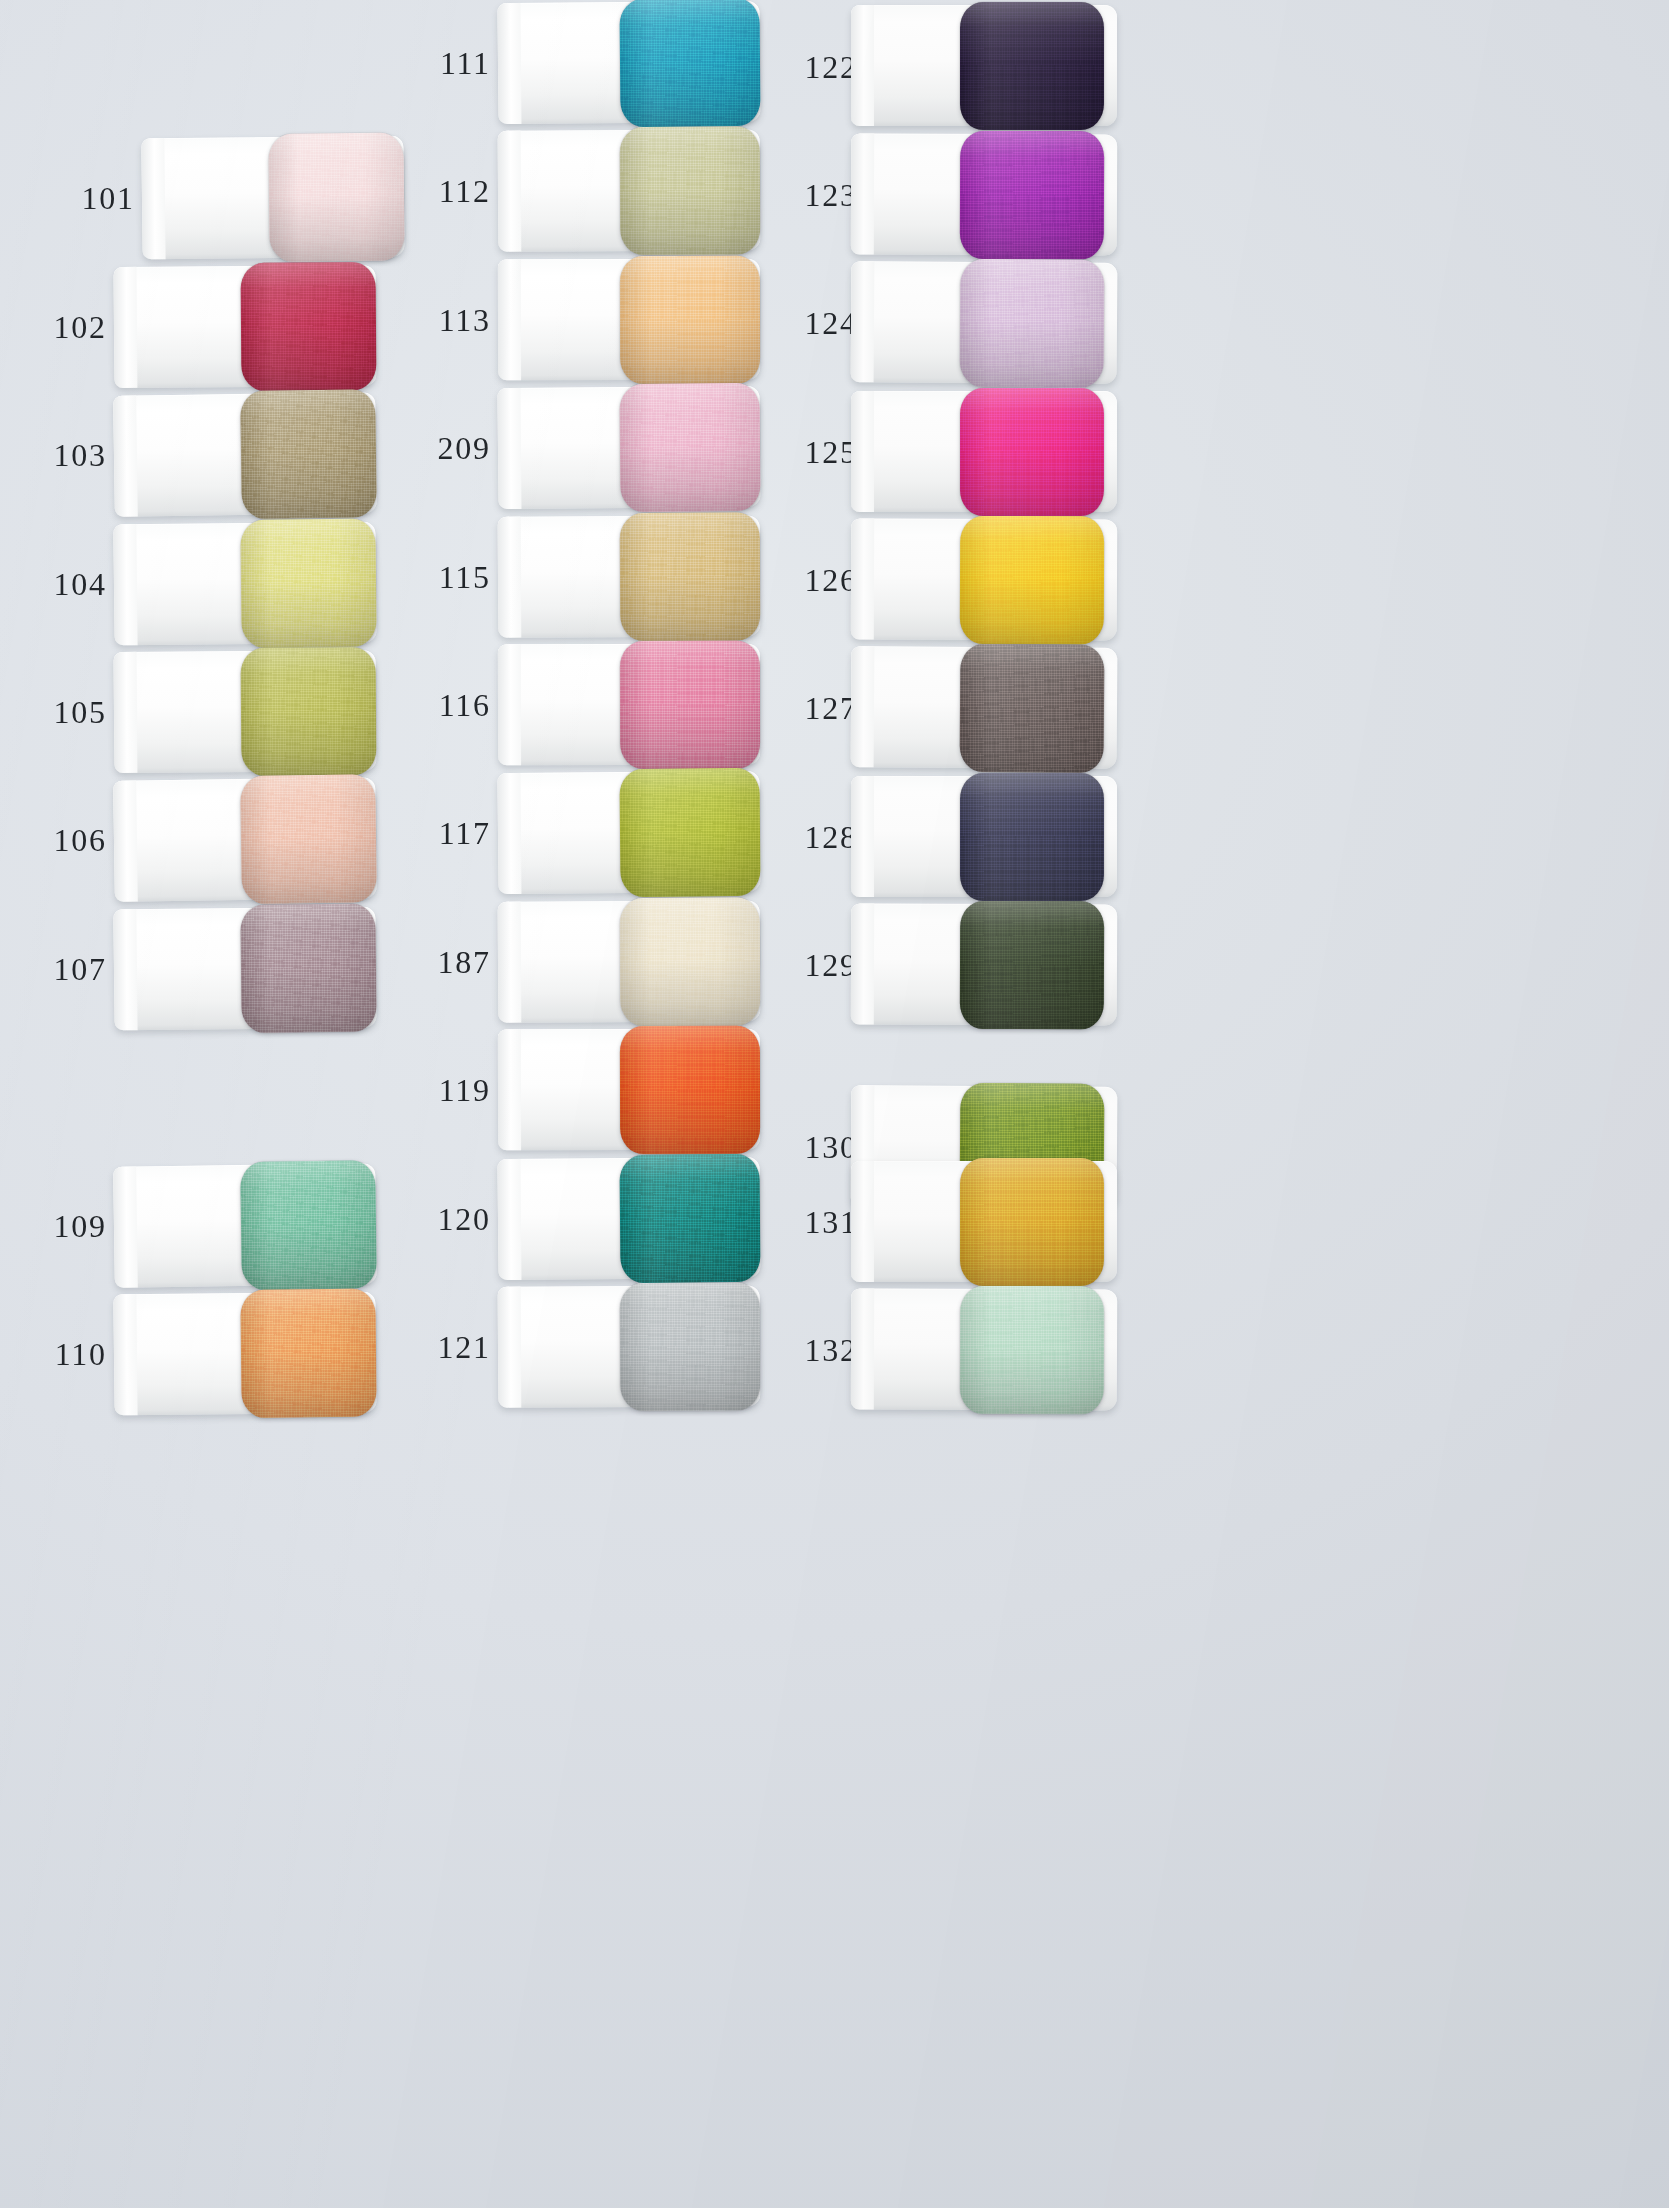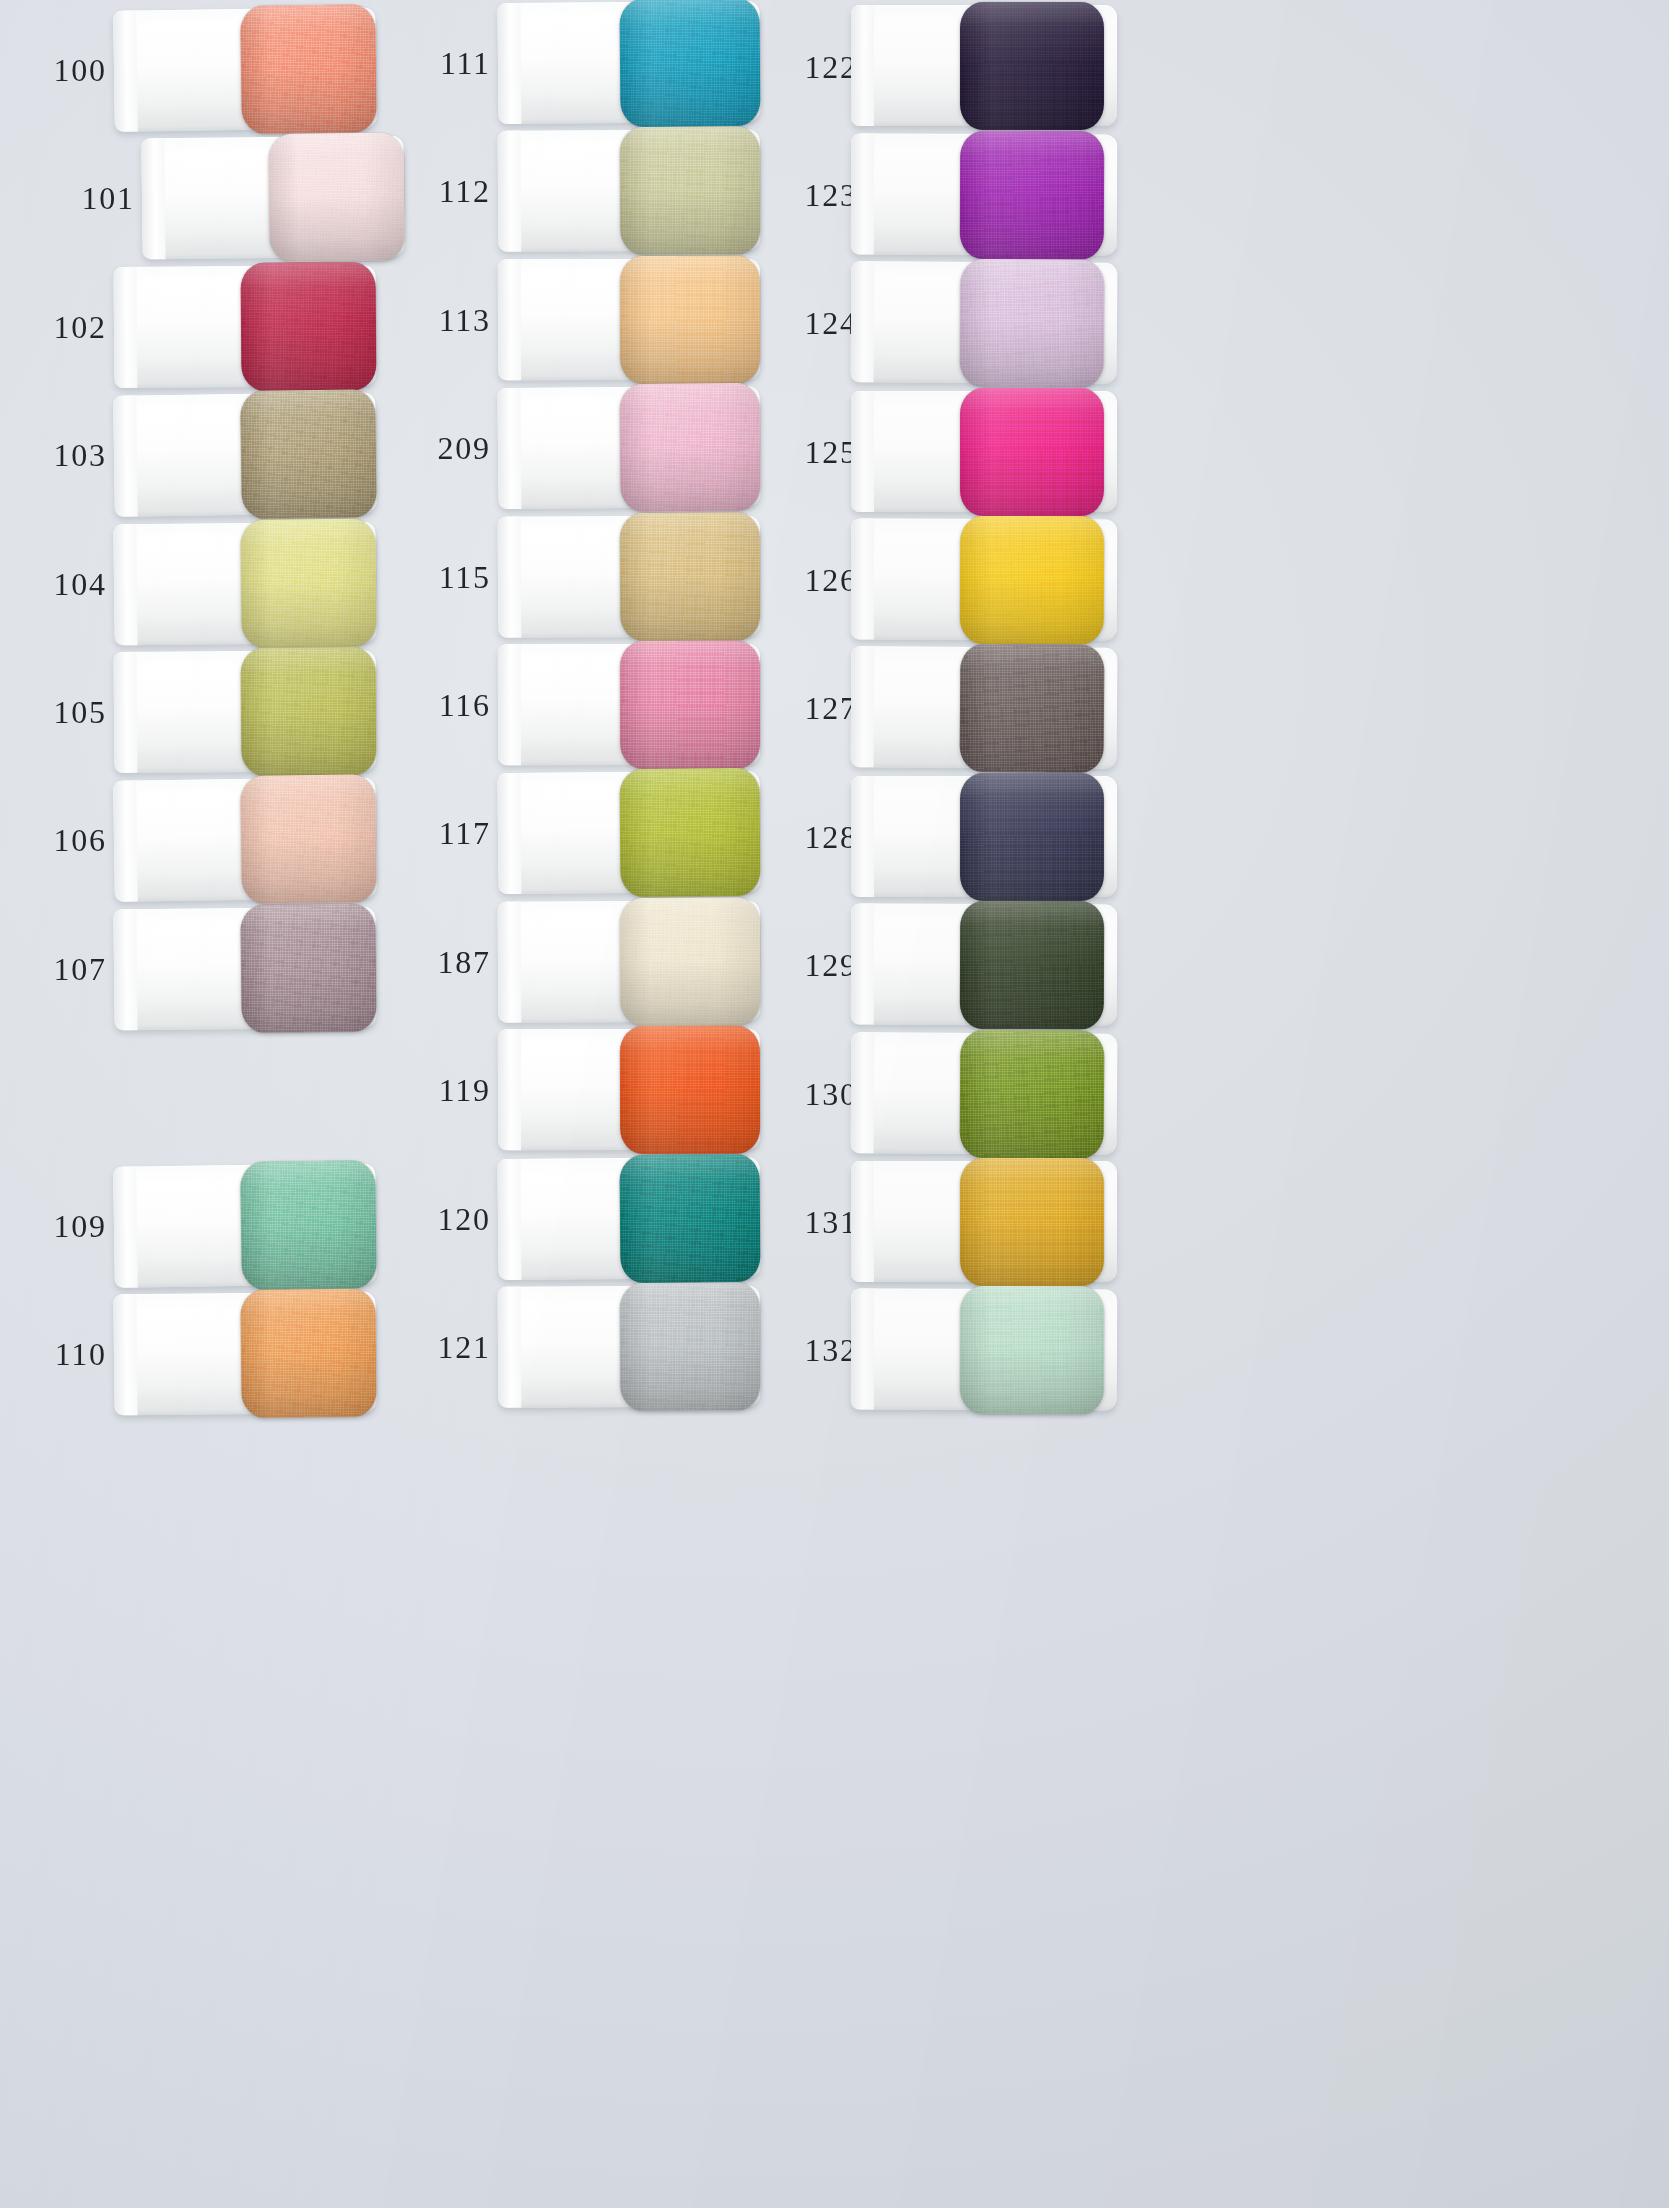--- a/index.html
+++ b/index.html
@@ -142,29 +142,20 @@
     user-select: none;
   }
 </style>
 </head>
 <body>
 
 <div id="sheet">
   <div id="top-smudge"></div>
 
   <div class="col col-0">
-      <div class="swatch-row" style="top: 7px;">
-        <div class="swatch-label">100</div>
-        <div class="card" style="left: 114px; width: 262px; transform: rotate(-0.78deg);">
-          <div class="fabric" title="100 coral-peach" style="left: 127px; width: 135px; background: rgb(244, 145, 119);">
-            <div class="mesh"></div>
-            <div class="shade"></div>
-          </div>
-        </div>
-      </div>
       <div class="swatch-row" style="top: 135px; margin-left: 28px;">
         <div class="swatch-label">101</div>
         <div class="card" style="left: 114px; width: 262px; transform: rotate(-0.6deg);">
           <div class="fabric" title="101 pale-blush-pink" style="left: 127px; width: 135px; background: rgb(246, 223, 224);">
             <div class="mesh"></div>
             <div class="shade"></div>
           </div>
         </div>
       </div>
       <div class="swatch-row" style="top: 264px;">
@@ -407,21 +398,21 @@
       </div>
       <div class="swatch-row" style="top: 902px;">
         <div class="swatch-label">129</div>
         <div class="card" style="left: 100px; width: 266px; transform: rotate(0.2deg);">
           <div class="fabric" title="129 dark-forest-green" style="left: 109px; width: 144px; background: rgb(57, 70, 47);">
             <div class="mesh"></div>
             <div class="shade"></div>
           </div>
         </div>
       </div>
-      <div class="swatch-row" style="top: 1031px;">
+      <div class="swatch-row" style="top: 1084px;">
         <div class="swatch-label">130</div>
         <div class="card" style="left: 100px; width: 266px; transform: rotate(0.38deg);">
           <div class="fabric" title="130 olive-green" style="left: 109px; width: 144px; background: rgb(122, 153, 42);">
             <div class="mesh"></div>
             <div class="shade"></div>
           </div>
         </div>
       </div>
       <div class="swatch-row" style="top: 1159px;">
         <div class="swatch-label">131</div>

